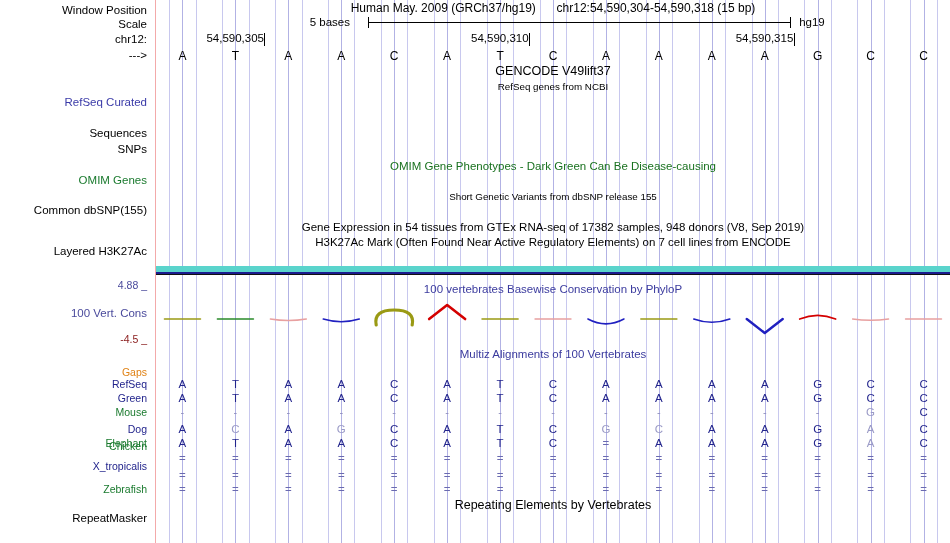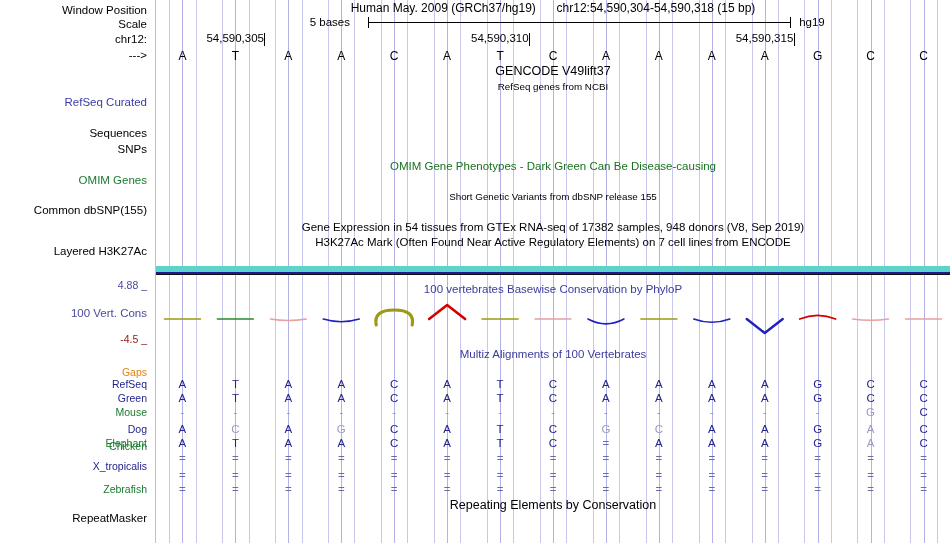--- a/index.html
+++ b/index.html
@@ -212,21 +212,21 @@
       </div>
 
     <div class="ctext t13" style="top:64px">GENCODE V49lift37</div>
     <div class="ctext t10" style="top:81px">RefSeq genes from NCBI</div>
     <div class="ctext t12 green" style="top:160px">OMIM Gene Phenotypes - Dark Green Can Be Disease-causing</div>
     <div class="ctext t10" style="top:191px">Short Genetic Variants from dbSNP release 155</div>
     <div class="ctext t12" style="top:221px">Gene Expression in 54 tissues from GTEx RNA-seq of 17382 samples, 948 donors (V8, Sep 2019)</div>
     <div class="ctext t12" style="top:236px">H3K27Ac Mark (Often Found Near Active Regulatory Elements) on 7 cell lines from ENCODE</div>
     <div class="ctext t12 navyt" style="top:283px">100 vertebrates Basewise Conservation by PhyloP</div>
     <div class="ctext t12 navyt" style="top:348px">Multiz Alignments of 100 Vertebrates</div>
-    <div class="ctext t13" style="top:498px">Repeating Elements by Conservation</div>
+    <div class="ctext t13" style="top:498px">Repeating Elements by Vertebrates</div>
   <div class="poslab" style="top: 32px; left: 50.4px;">54,590,305</div>
       <div class="postick" style="left: 108.4px; top: 33px; height: 13px;"></div>
       <div class="poslab" style="top: 32px; left: 315.067px;">54,590,310</div>
       <div class="postick" style="left: 373.067px; top: 33px; height: 13px;"></div>
       <div class="poslab" style="top: 32px; left: 579.733px;">54,590,315</div>
       <div class="postick" style="left: 637.733px; top: 33px; height: 13px;"></div>
       <div class="rbase" style="left: 26.4667px; top: 49px;">A</div>
       <div class="rbase" style="left: 79.4px; top: 49px;">T</div>
       <div class="rbase" style="left: 132.333px; top: 49px;">A</div>
       <div class="rbase" style="left: 185.267px; top: 49px;">A</div>

